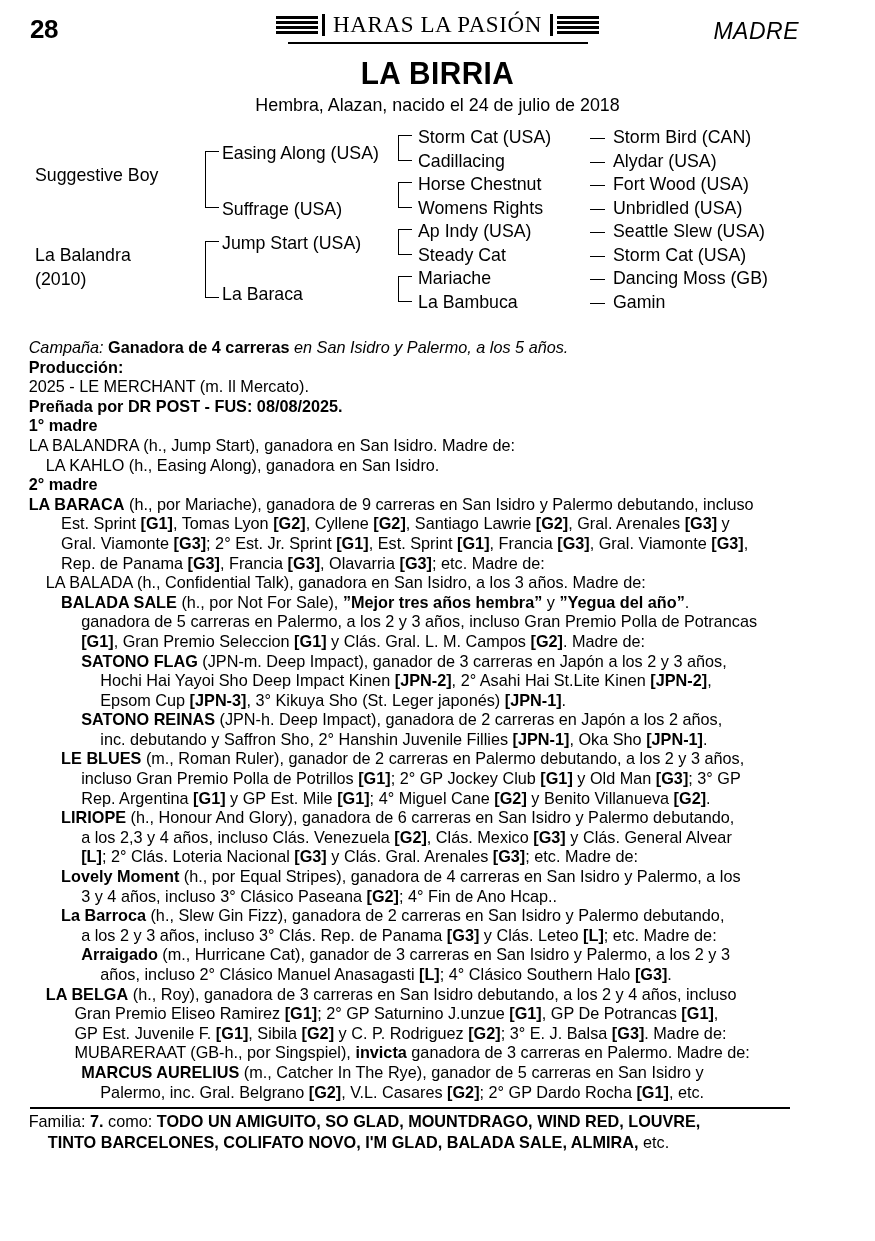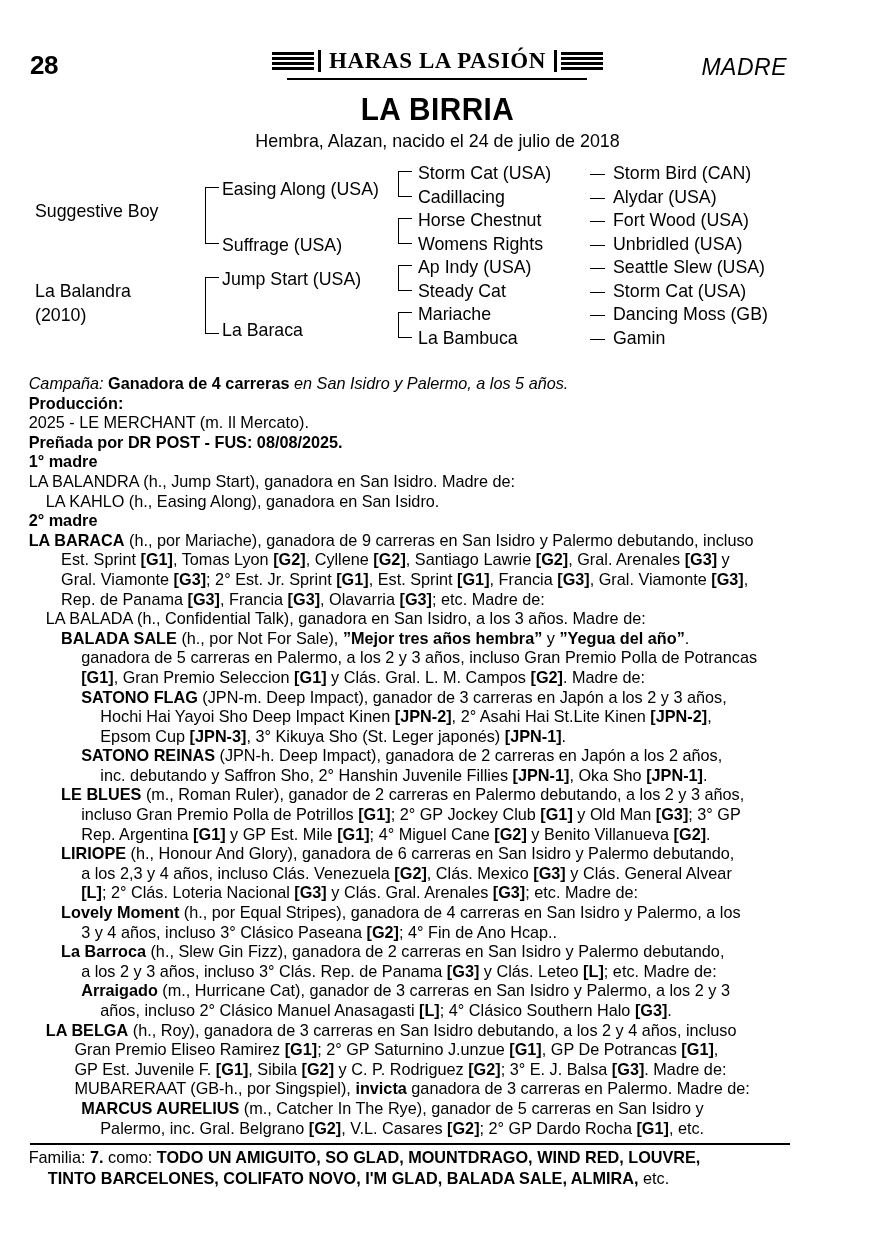--- a/index.html
+++ b/index.html
@@ -13,38 +13,36 @@
     position: relative;
     font-family: "Liberation Sans", sans-serif;
     color: #000000;
     overflow: hidden;
   }
 
   
   .header {
     position: relative;
     height: 52px;
-    margin-top: 36px;
   }
   .page-num {
     position: absolute;
     left: 30px;
     top: 14px;
     font-size: 26px;
     font-weight: bold;
     letter-spacing: -0.5px;
   }
   .logo {
     position: absolute;
     left: 0;
     right: 0;
     top: 12px;
     display: flex;
     justify-content: center;
-    font-weight: bold;
   }
   .logo-inner {
     display: flex;
     align-items: center;
     flex-direction: column;
   }
   .logo-row {
     display: flex;
     align-items: center;
     gap: 0px;
@@ -70,21 +68,21 @@
     padding: 0 4px;
   }
   .logo-rule {
     width: 300px;
     height: 2px;
     background: #000;
     margin-top: 4px;
   }
   .madre {
     position: absolute;
-    right: 88px;
+    right: 76px;
     top: 18px;
     font-size: 23px;
     font-style: italic;
     letter-spacing: 0.5px;
   }
 
   
   .horse-name {
     text-align: center;
     font-size: 31px;

